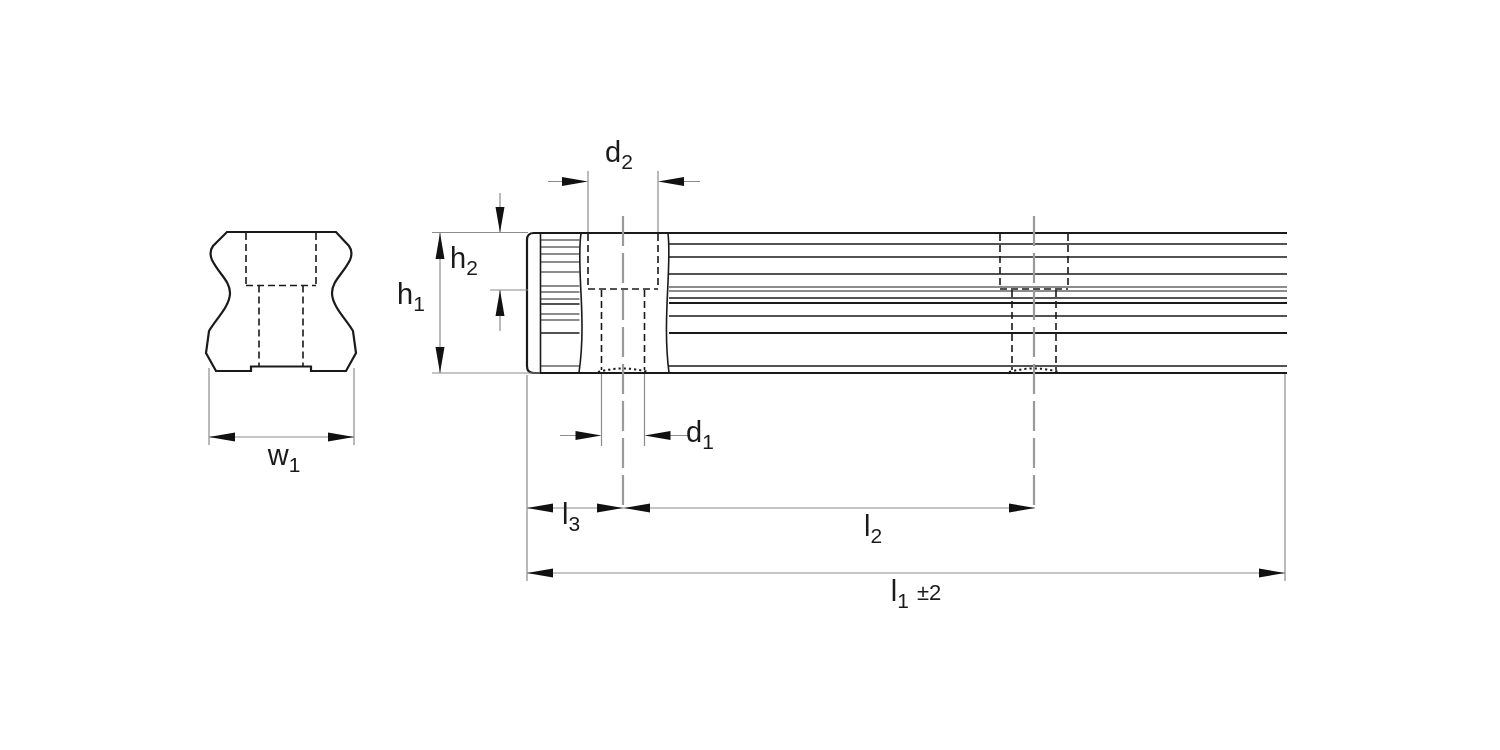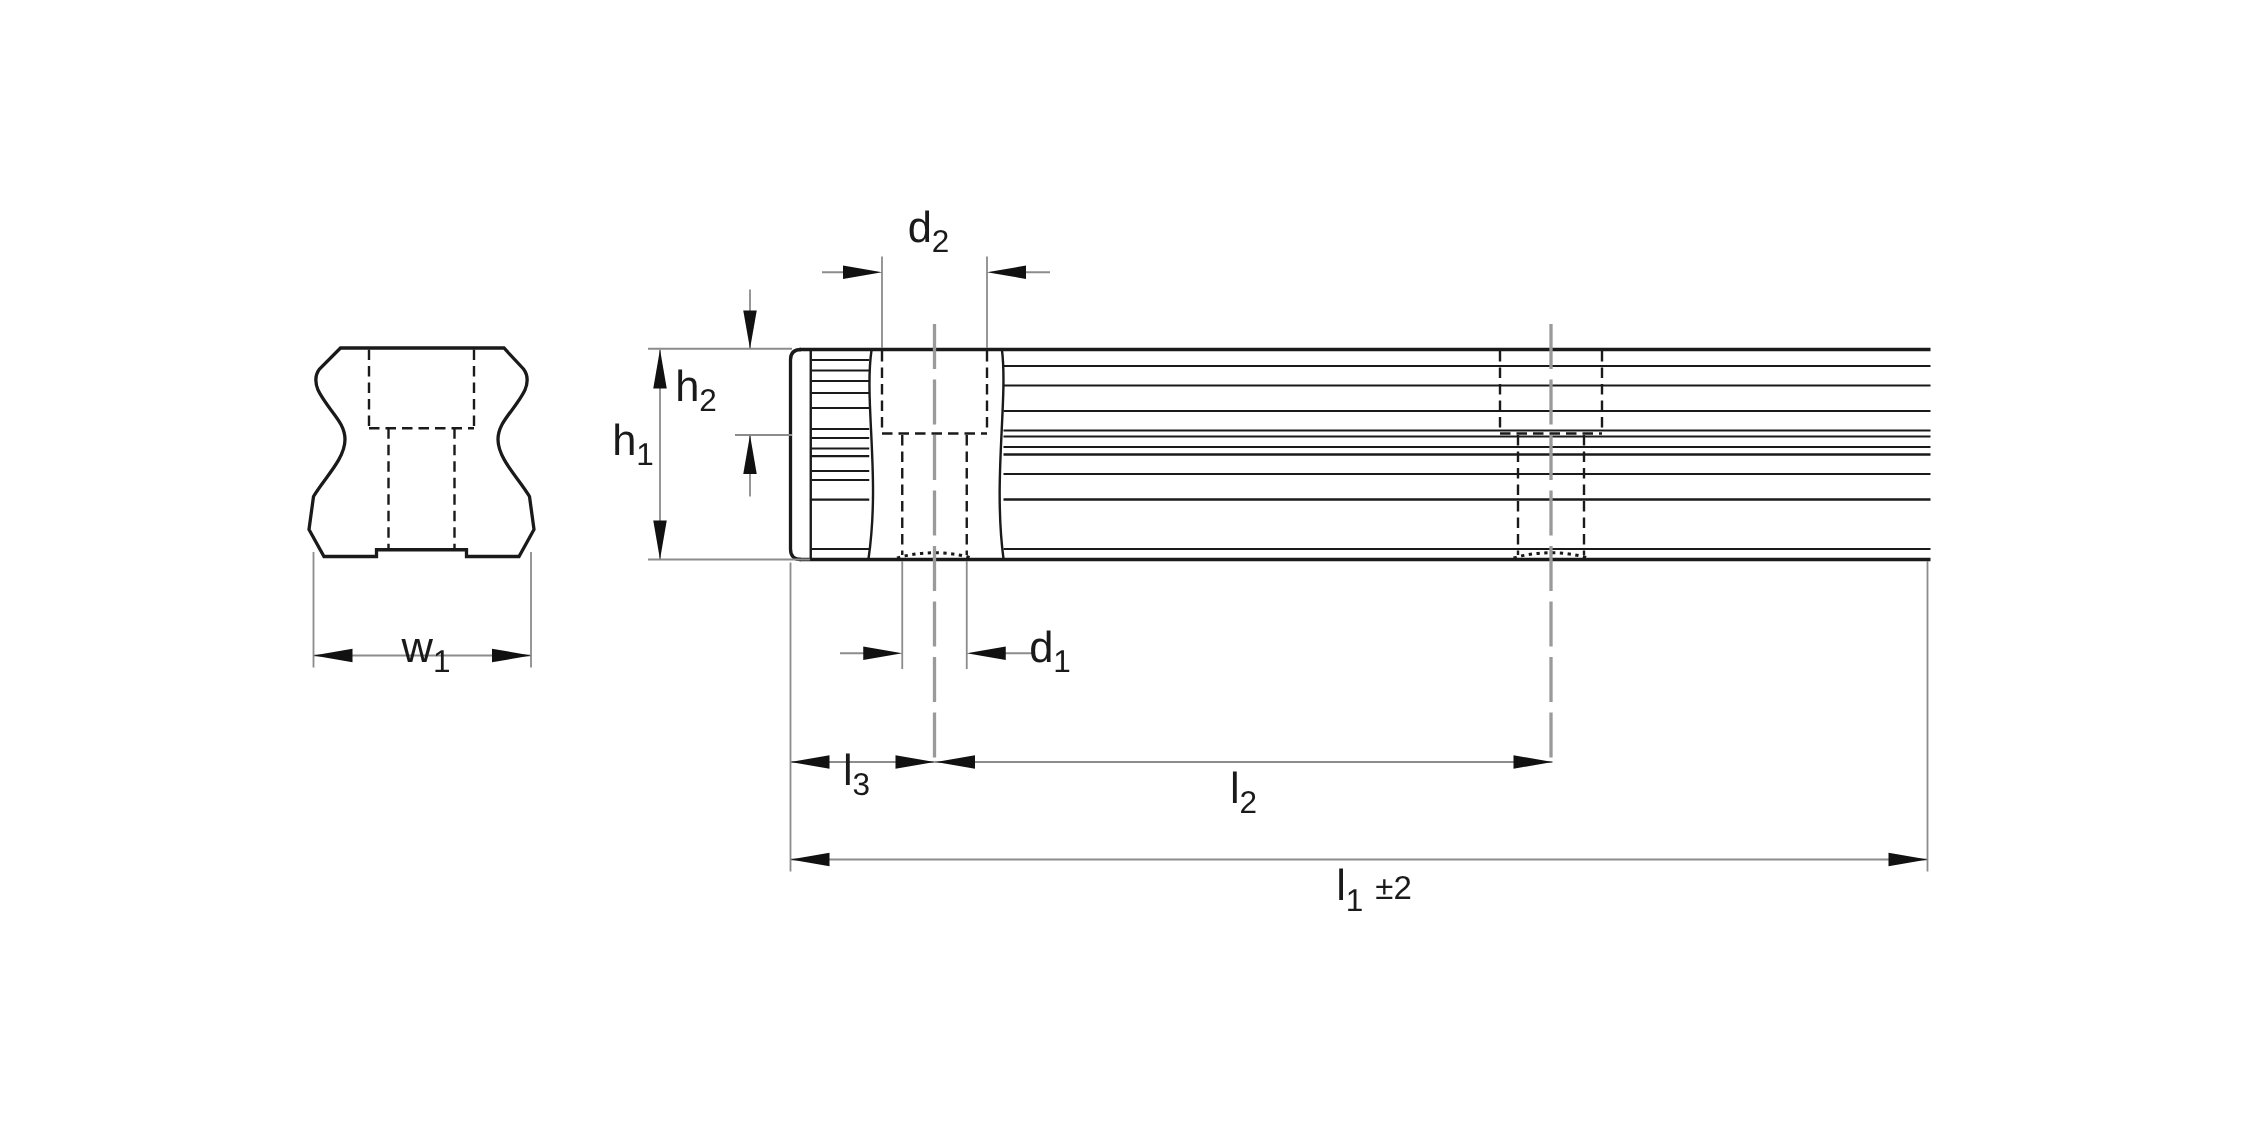--- a/index.html
+++ b/index.html
@@ -142,31 +142,31 @@
       <polygon class="arr" points="1285,573 1259,568.5 1259,577.5"></polygon>
     </g>
   </svg>
 
   <div class="lbl" style="left:619px;top:155px">
     <span>d</span><sub>2</sub>
   </div>
   <div class="lbl" style="left:464px;top:261px">
     <span>h</span><sub>2</sub>
   </div>
-  <div class="lbl" style="left:422px;top:297px">
+  <div class="lbl" style="left:411px;top:297px">
     <span>h</span><sub>1</sub>
   </div>
-  <div class="lbl" style="left:284px;top:435px">
+  <div class="lbl" style="left:284px;top:458px">
     <span>w</span><sub>1</sub>
   </div>
   <div class="lbl" style="left:700px;top:435px">
     <span>d</span><sub>1</sub>
   </div>
   <div class="lbl" style="left:571px;top:517px">
     <span>l</span><sub>3</sub>
   </div>
-  <div class="lbl" style="left:829px;top:529px">
+  <div class="lbl" style="left:873px;top:529px">
     <span>l</span><sub>2</sub>
   </div>
   <div class="lbl" style="left:916px;top:594px">
     <span>l</span><sub>1</sub><span class="tol">±2</span>
   </div>
 </div>
 
 </body></html>

